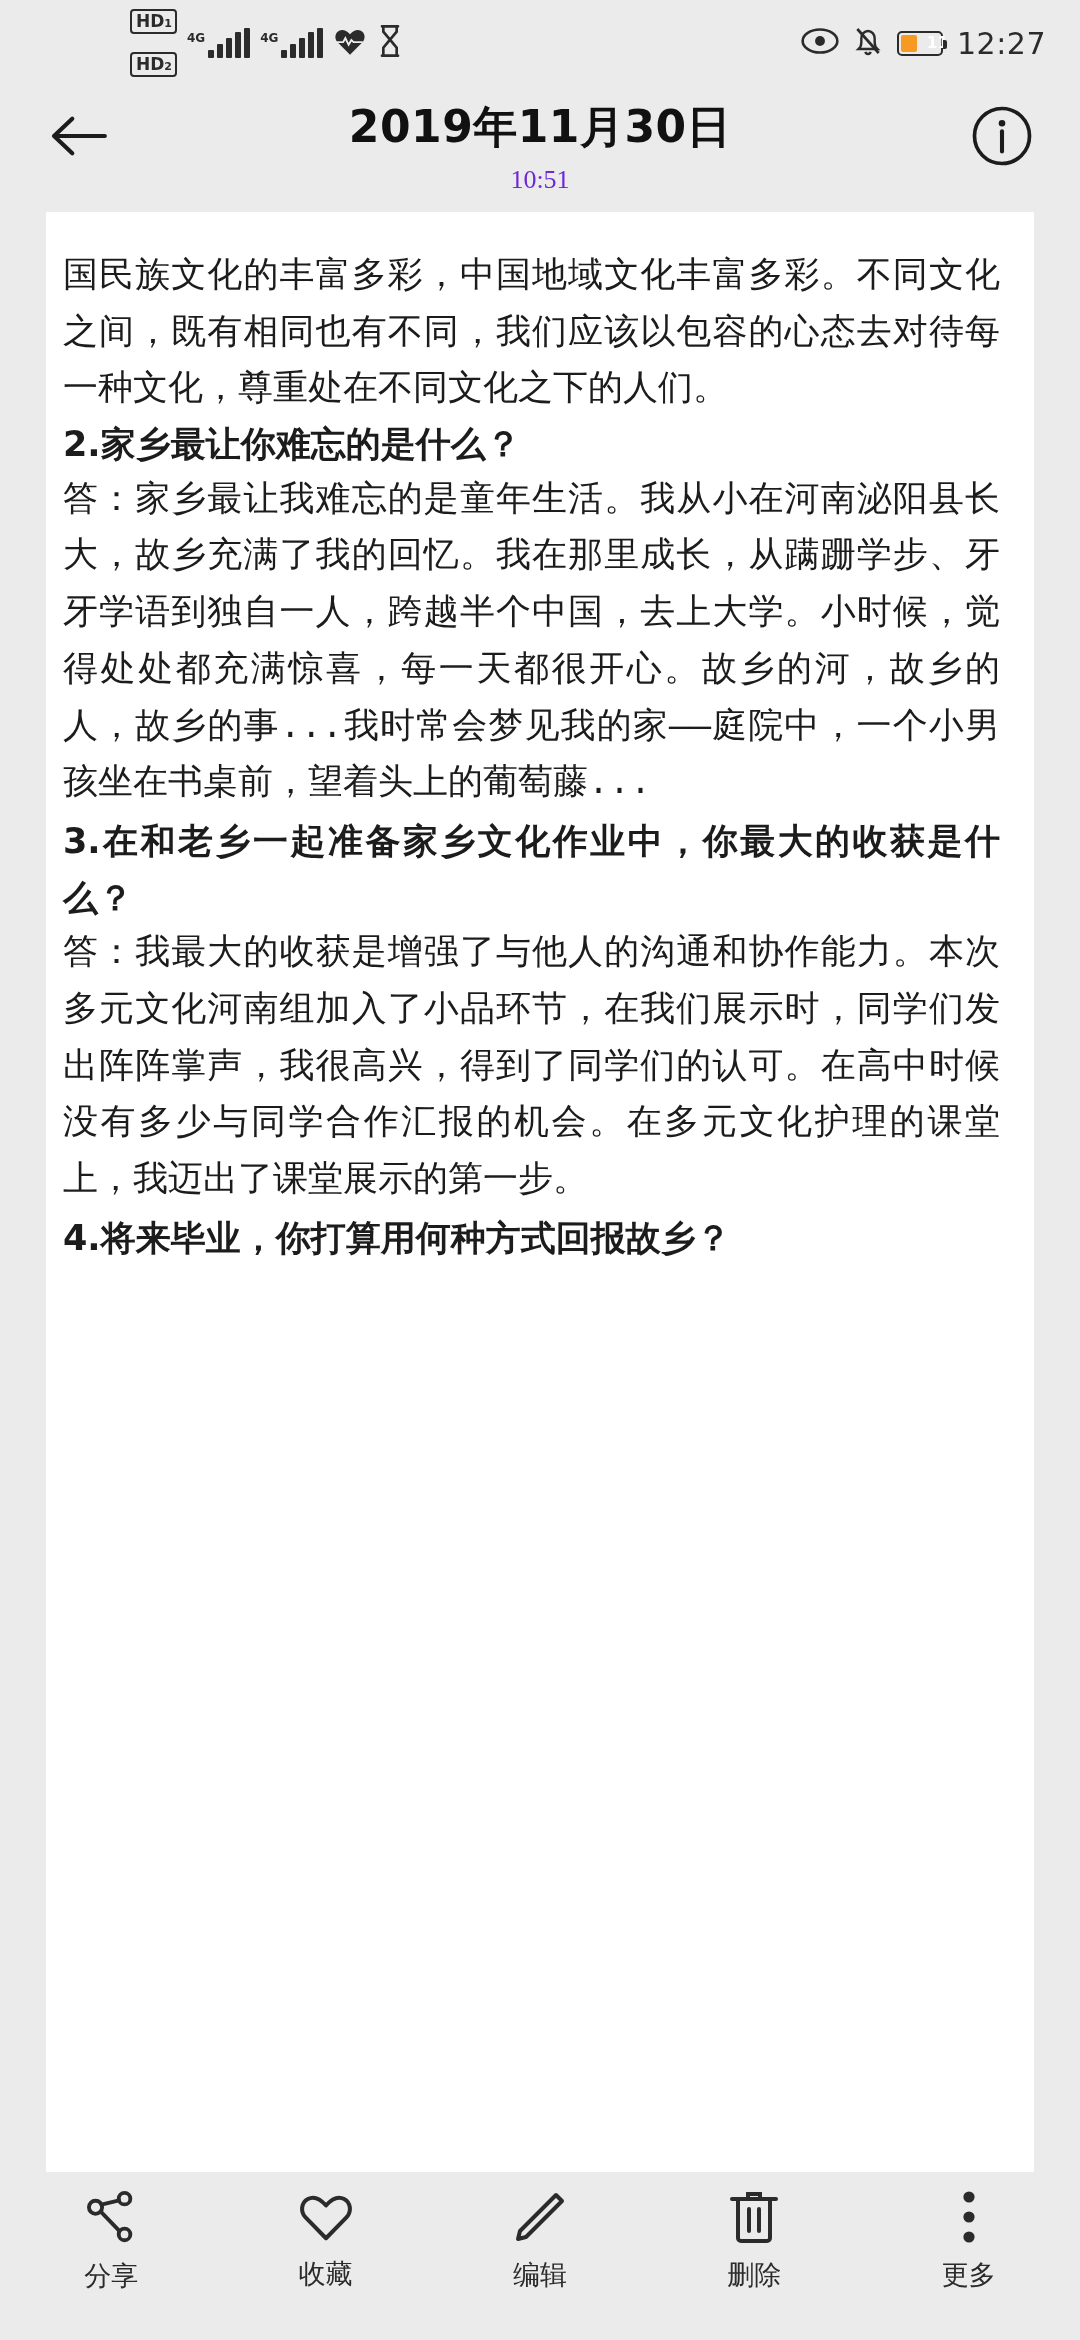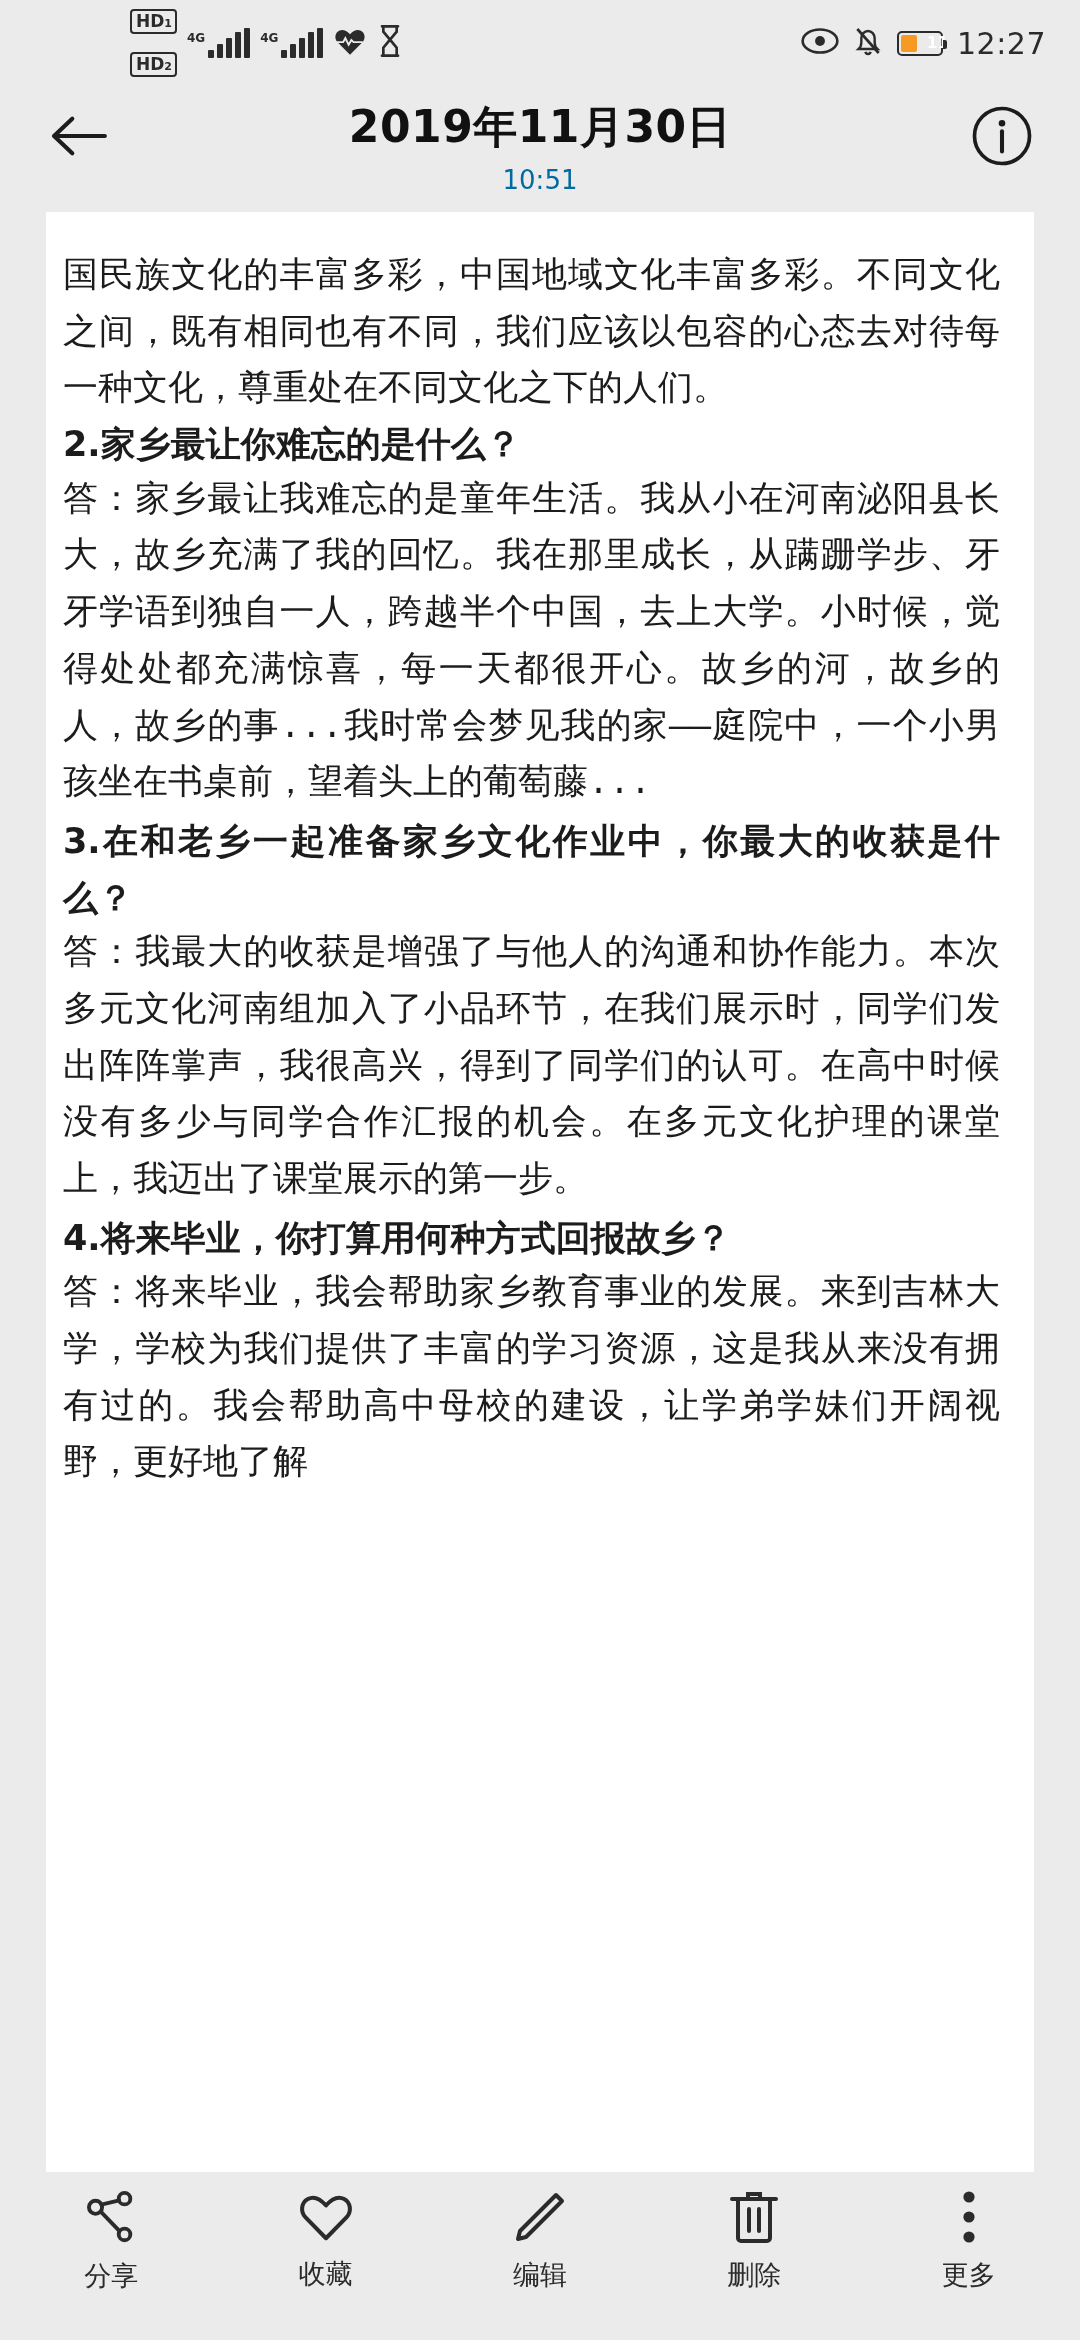--- a/index.html
+++ b/index.html
@@ -53,21 +53,21 @@
   .clock { font-size:30px; color:#2b2b2b; letter-spacing:0.5px; }
 
   
   .header {
     flex:0 0 126px; display:flex; align-items:flex-start; padding:14px 40px 0 40px;
     position:relative;
   }
   .back-btn { width:76px; height:76px; display:flex; align-items:center; justify-content:center; }
   .title-wrap { flex:1; display:flex; flex-direction:column; align-items:center; justify-content:flex-start; margin-top:-2px; }
   .doc-title { font-size:44px; font-weight:700; color:#111; letter-spacing:0.5px; }
-  .doc-time { font-size:26px; color:#0369a1; margin-top:8px; }
+  .doc-time { font-size:26px; color:#6d28d9; margin-top:8px;font-family:Liberation Serif, serif; }
   .info-btn { width:76px; height:76px; display:flex; align-items:center; justify-content:center; }
 
   
   .content-area { flex:1; position:relative; overflow:hidden; display:flex; }
   .paper {
     margin:0 46px; background:#fff; flex:1; padding:34px 34px 0 17px;
     font-size:35px; line-height:1.62; color:#1c1c1c;
     overflow:hidden;
   }
   .paper p { margin:0; text-align:justify; }
@@ -178,21 +178,20 @@
   </div>
 
   <div class="content-area">
     <div class="paper">
       <p>国民族文化的丰富多彩，中国地域文化丰富多彩。不同文化之间，既有相同也有不同，我们应该以包容的心态去对待每一种文化，尊重处在不同文化之下的人们。</p>
       <p class="q">2.家乡最让你难忘的是什么？</p>
       <p class="a">答：家乡最让我难忘的是童年生活。我从小在河南泌阳县长大，故乡充满了我的回忆。我在那里成长，从蹒跚学步、牙牙学语到独自一人，跨越半个中国，去上大学。小时候，觉得处处都充满惊喜，每一天都很开心。故乡的河，故乡的人，故乡的事...我时常会梦见我的家——庭院中，一个小男孩坐在书桌前，望着头上的葡萄藤...</p>
       <p class="q">3.在和老乡一起准备家乡文化作业中，你最大的收获是什么？</p>
       <p class="a">答：我最大的收获是增强了与他人的沟通和协作能力。本次多元文化河南组加入了小品环节，在我们展示时，同学们发出阵阵掌声，我很高兴，得到了同学们的认可。在高中时候没有多少与同学合作汇报的机会。在多元文化护理的课堂上，我迈出了课堂展示的第一步。</p>
       <p class="q">4.将来毕业，你打算用何种方式回报故乡？</p>
-      <p class="a">答：将来毕业，我会帮助家乡教育事业的发展。来到吉林大学，学校为我们提供了丰富的学习资源，这是我从来没有拥有过的。我会帮助高中母校的建设，让学弟学妹们开阔视野，更好地了解</p>
     </div>
   </div>
 
   <div class="toolbar">
 
     <div class="tool">
       <span>
         <svg width="58" height="58" viewBox="0 0 30 30">
             <circle cx="7" cy="10" r="3.4" fill="none" stroke="#2b2b2b" stroke-width="2"></circle>
             <circle cx="22" cy="5.5" r="3" fill="none" stroke="#2b2b2b" stroke-width="2"></circle>

